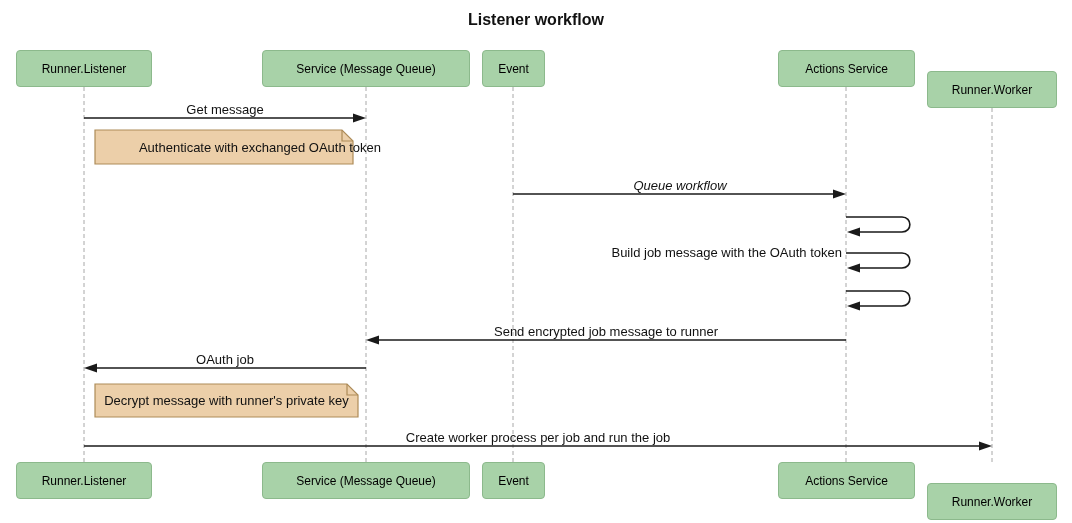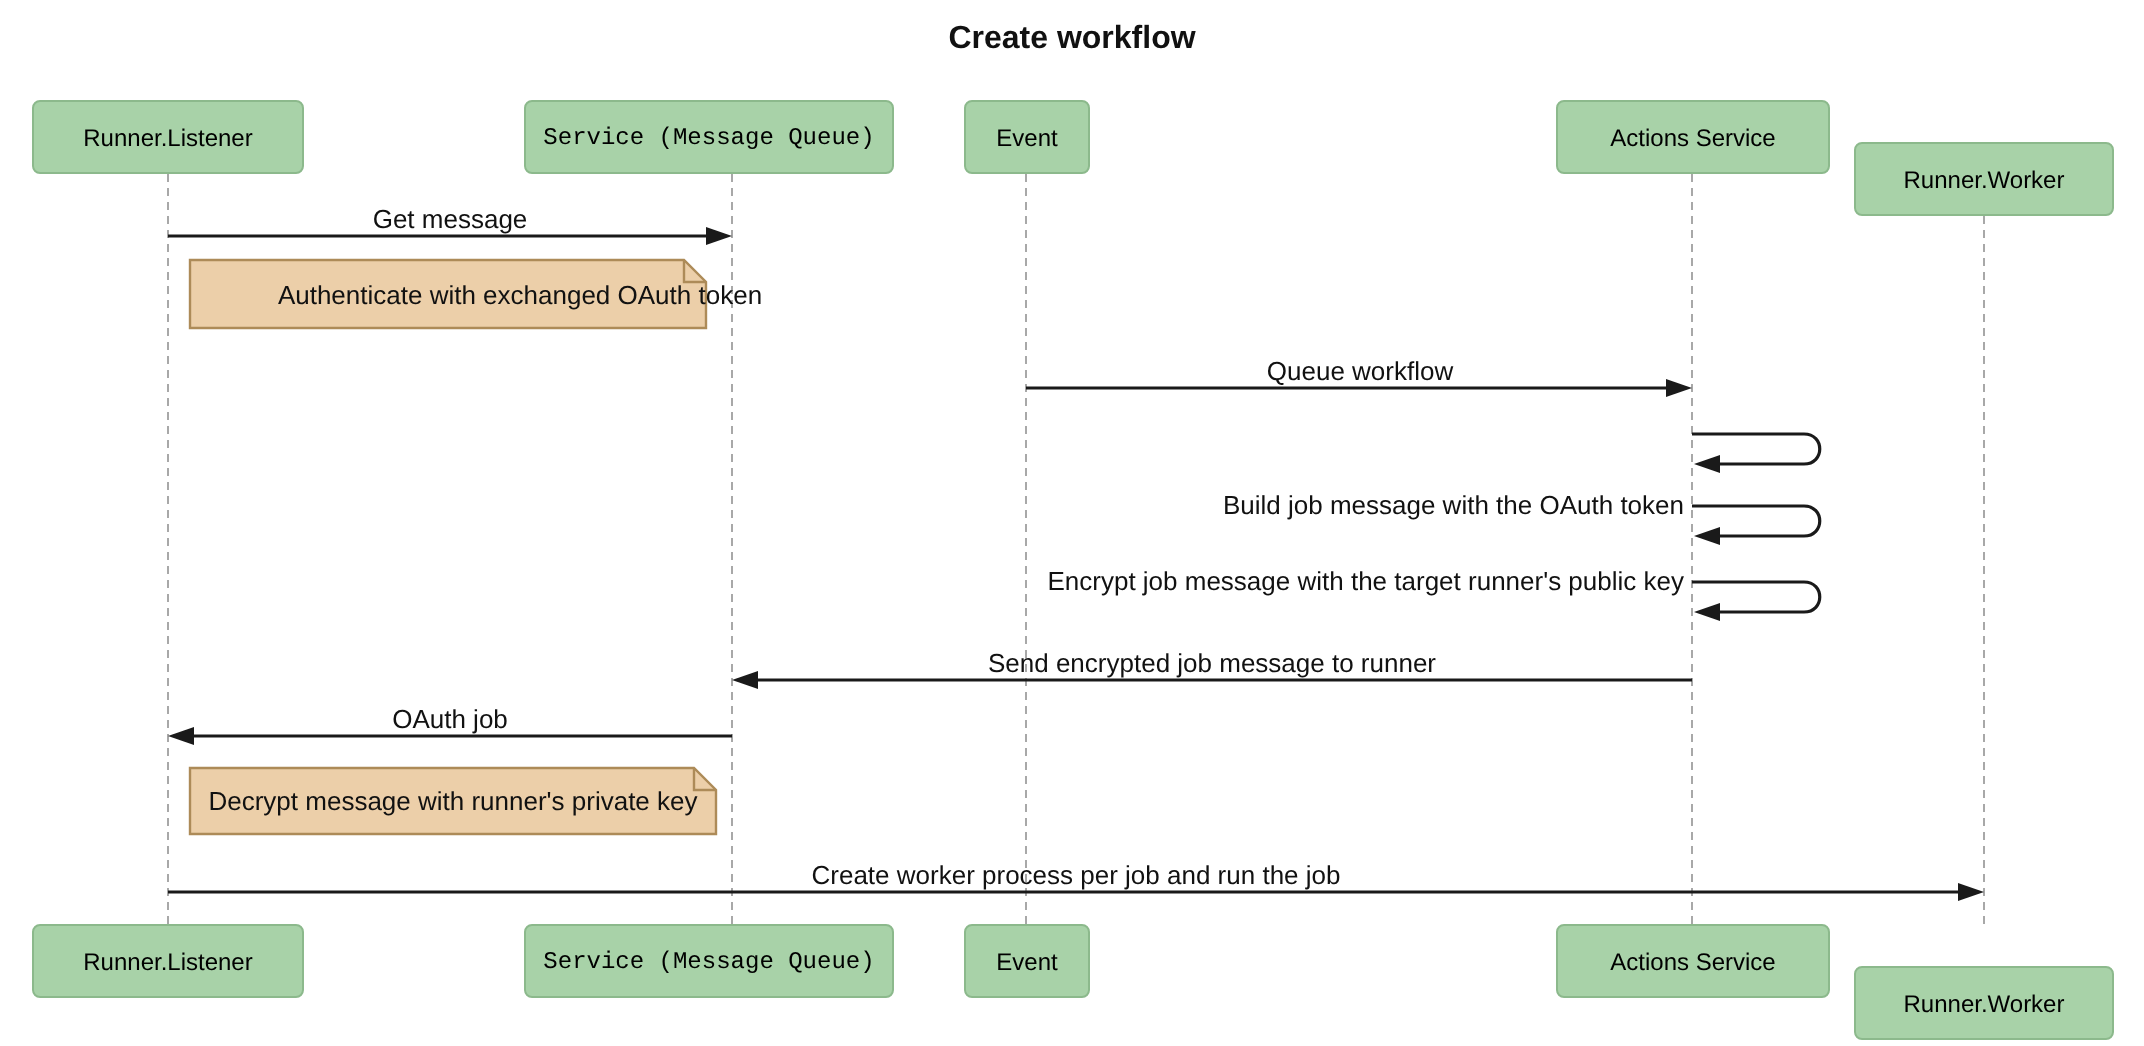--- a/index.html
+++ b/index.html
@@ -14,32 +14,32 @@
   }
   .actor {
     position:absolute; height:37px; box-sizing:border-box;
     background:#a8d2a8; border:1px solid #8cb98c; border-radius:4px;
     display:flex; align-items:center; justify-content:center;
     font-size:12px; color:#000000; white-space:nowrap;
   }
   .row-top    { top:50px; }
   .row-bottom { top:462px; }
   .a0 { left:16px;  width:136px; }
-  .a1 { left:262px; width:185px;font-family:Liberation Mono, monospace; }
+  .a1 { left:262px; width:208px; }
   .a2 { left:482px; width:63px;  }
   .a3 { left:778px; width:137px; }
   .a4 { left:927px; width:130px;margin-top:21px; }
   .msg {
     position:absolute; font-size:13px; line-height:15px; color:#111;
     white-space:nowrap;
   }
   .mc { transform:translateX(-50%); }          
   .mr { right:230px; text-align:right; }       
   .m0 { left:225px; top:102px; }
-  .m1 { left:680px; top:178px; }
+  .m1 { left:680px; top:178px;font-style:italic; }
   .m2 { top:209px; }
   .m3 { top:245px; }
   .m4 { top:283px; }
   .m5 { left:606px; top:324px; }
   .m6 { left:225px; top:352px; }
   .m7 { left:538px; top:430px; }
   .note-text {
     position:absolute; font-size:13px; color:#111;
     display:flex; align-items:center; justify-content:center; text-align:center;
     white-space:nowrap;
@@ -102,38 +102,37 @@
         <path d="M95 130 L342 130 L353 141 L353 164 L95 164 Z"></path>
         <path d="M342 130 L342 141 L353 141" fill="none"></path>
       </g>
       <g>
         <path d="M95 384 L347 384 L358 395 L358 417 L95 417 Z"></path>
         <path d="M347 384 L347 395 L358 395" fill="none"></path>
       </g>
     </g>
   </svg>
 
-  <div class="title">Create workflow</div>
+  <div class="title">Listener workflow</div>
 
   <div class="actor row-top a0">Runner.Listener</div>
   <div class="actor row-top a1">Service (Message Queue)</div>
   <div class="actor row-top a2">Event</div>
   <div class="actor row-top a3">Actions Service</div>
   <div class="actor row-top a4">Runner.Worker</div>
 
   <div class="actor row-bottom a0">Runner.Listener</div>
   <div class="actor row-bottom a1">Service (Message Queue)</div>
   <div class="actor row-bottom a2">Event</div>
   <div class="actor row-bottom a3">Actions Service</div>
   <div class="actor row-bottom a4">Runner.Worker</div>
 
   <div class="msg mc m0">Get message</div>
   <div class="msg mc m1">Queue workflow</div>
   <div class="msg mr m3">Build job message with the OAuth token</div>
-  <div class="msg mr m4">Encrypt job message with the target runner's public key</div>
   <div class="msg mc m5">Send encrypted job message to runner</div>
   <div class="msg mc m6">OAuth job</div>
   <div class="msg mc m7">Create worker process per job and run the job</div>
 
   <div class="note-text n0">Authenticate with exchanged OAuth token</div>
   <div class="note-text n1">Decrypt message with runner's private key</div>
 
 </div>
 
 </body></html>

